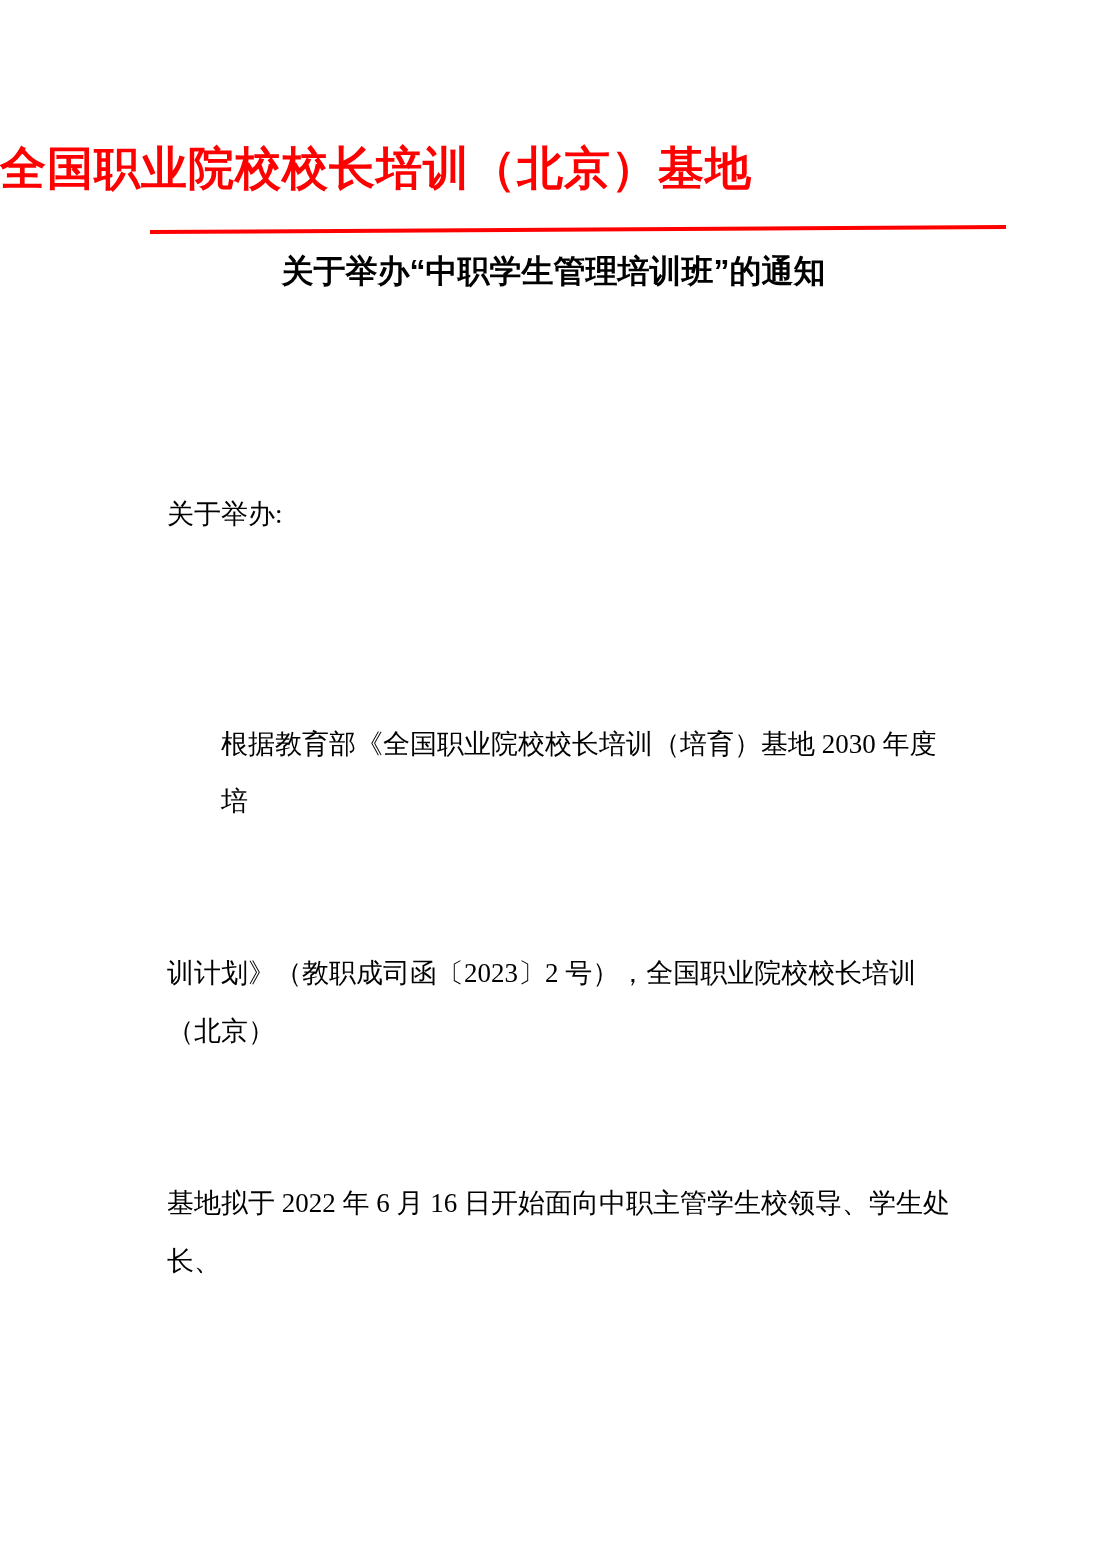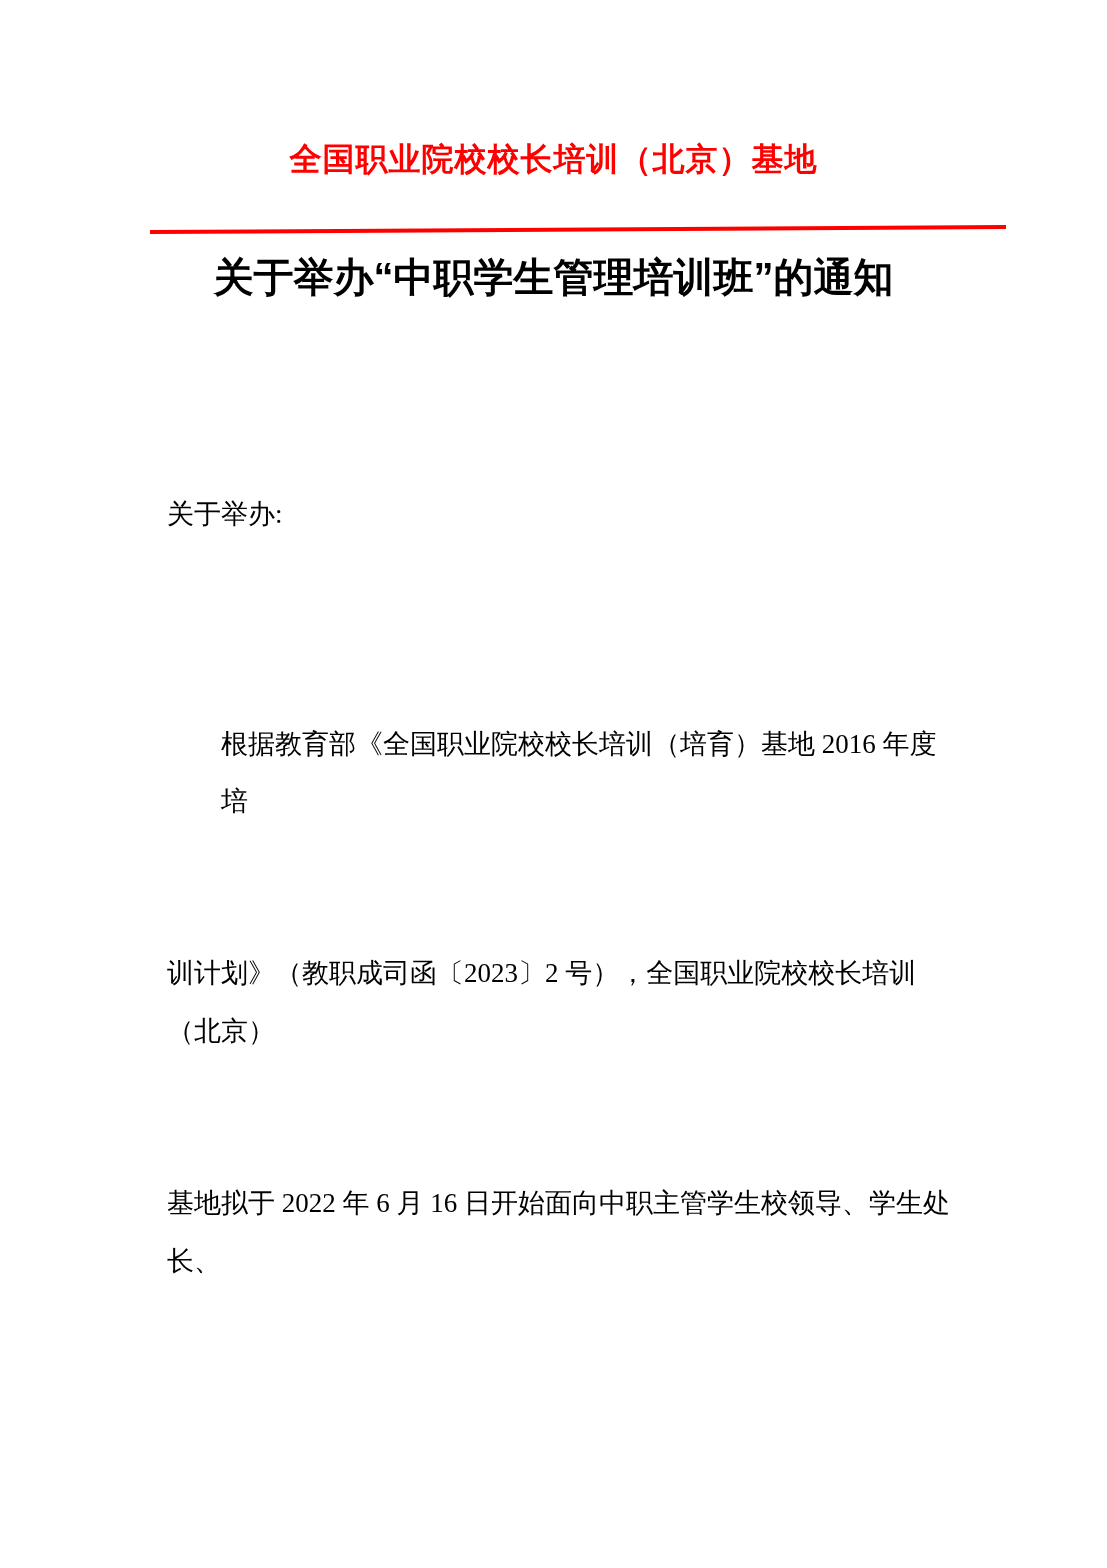--- a/index.html
+++ b/index.html
@@ -15,23 +15,23 @@
     overflow: hidden;
     font-family: "Liberation Serif", "DejaVu Serif", serif;
     color: #000000;
   }
   .letterhead {
     position: absolute;
     top: 138px;
     left: 0;
     width: 100%;
     margin: 0;
-    text-align: center;
+    text-align: left;
     font-family: Liberation Mono, monospace;
-    font-size: 32px;
+    font-size: 46px;
     font-weight: bold;
     letter-spacing: 1px;
     color: #ff0000;
     white-space: nowrap;
   }
   .divider {
     position: absolute;
     top: 230px;
     left: 150px;
     width: 856px;
@@ -41,21 +41,21 @@
     transform-origin: left center;
   }
   .notice-title {
     position: absolute;
     top: 250px;
     left: 0;
     width: 100%;
     margin: 0;
     text-align: center;
     font-family: "Liberation Sans", "DejaVu Sans", sans-serif;
-    font-size: 40px;
+    font-size: 32px;
     font-weight: bold;
     white-space: nowrap;
   }
   .content {
     position: absolute;
     top: 314px;
     left: 167px;
     width: 790px;
     font-size: 27px;
     line-height: 57.4px;
@@ -76,21 +76,21 @@
   <h1 class="letterhead">全国职业院校校长培训（北京）基地</h1>
 
   <div class="divider"></div>
 
   <h2 class="notice-title">关于举办“中职学生管理培训班”的通知</h2>
 
   <div class="content">
 
     <div class="line flush">关于举办:</div>
 
-    <div class="line">根据教育部《全国职业院校校长培训（培育）基地 2016 年度培</div>
+    <div class="line">根据教育部《全国职业院校校长培训（培育）基地 2030 年度培</div>
     <div class="line flush">训计划》（教职成司函〔2023〕2 号），全国职业院校校长培训（北京）</div>
     <div class="line flush">基地拟于 2022 年 6 月 16 日开始面向中职主管学生校领导、学生处长、</div>
 
     
     
 
     
     
     
     

